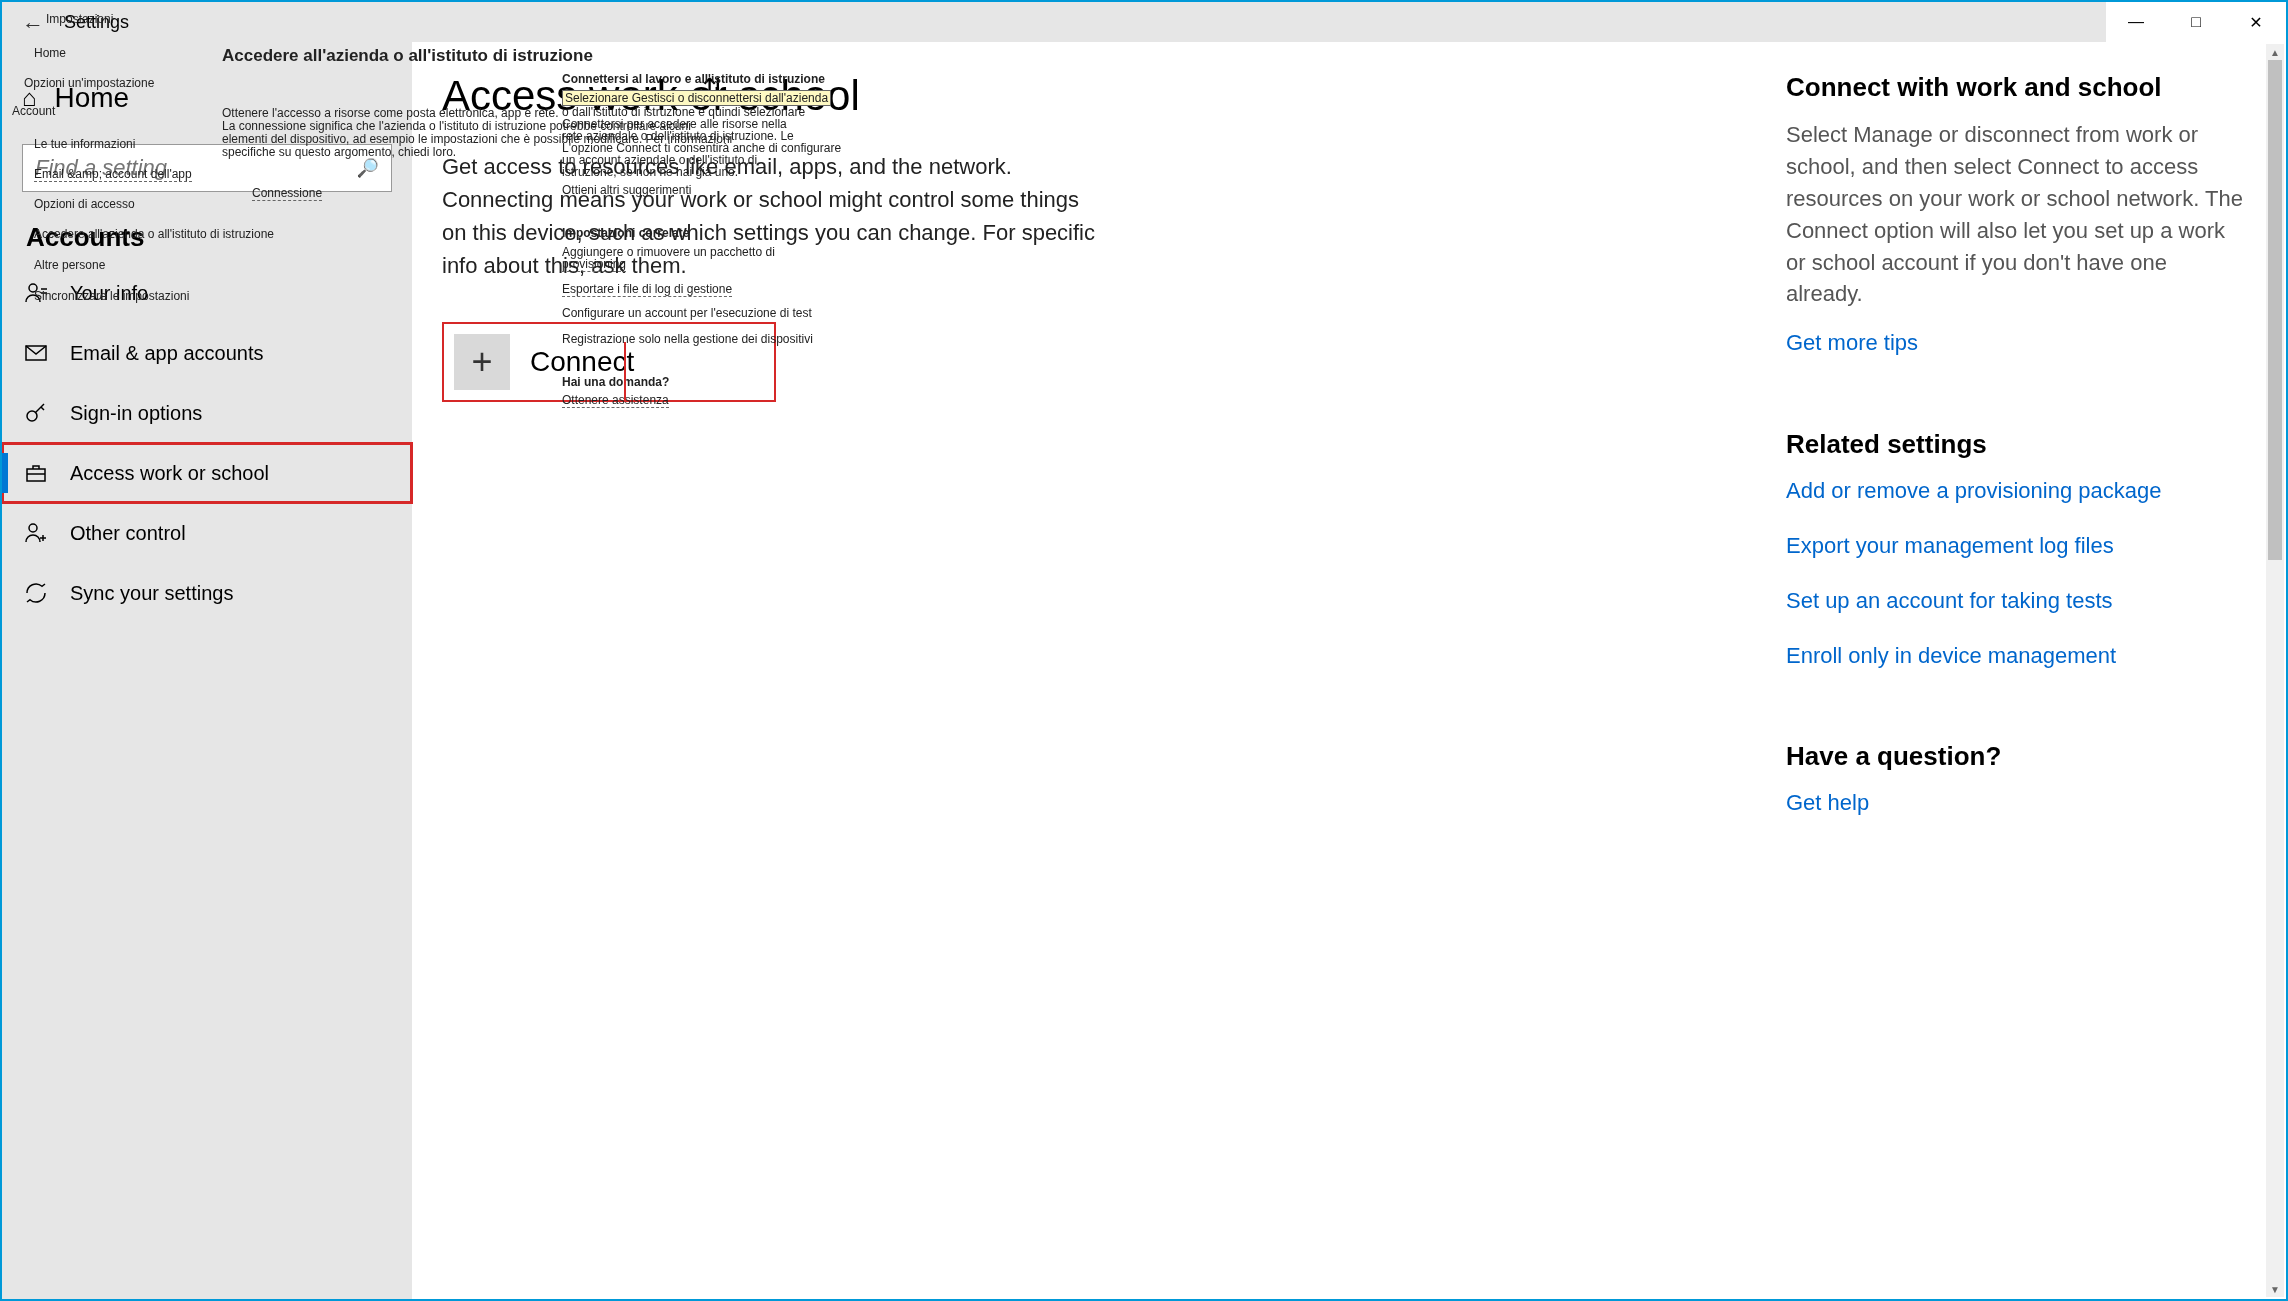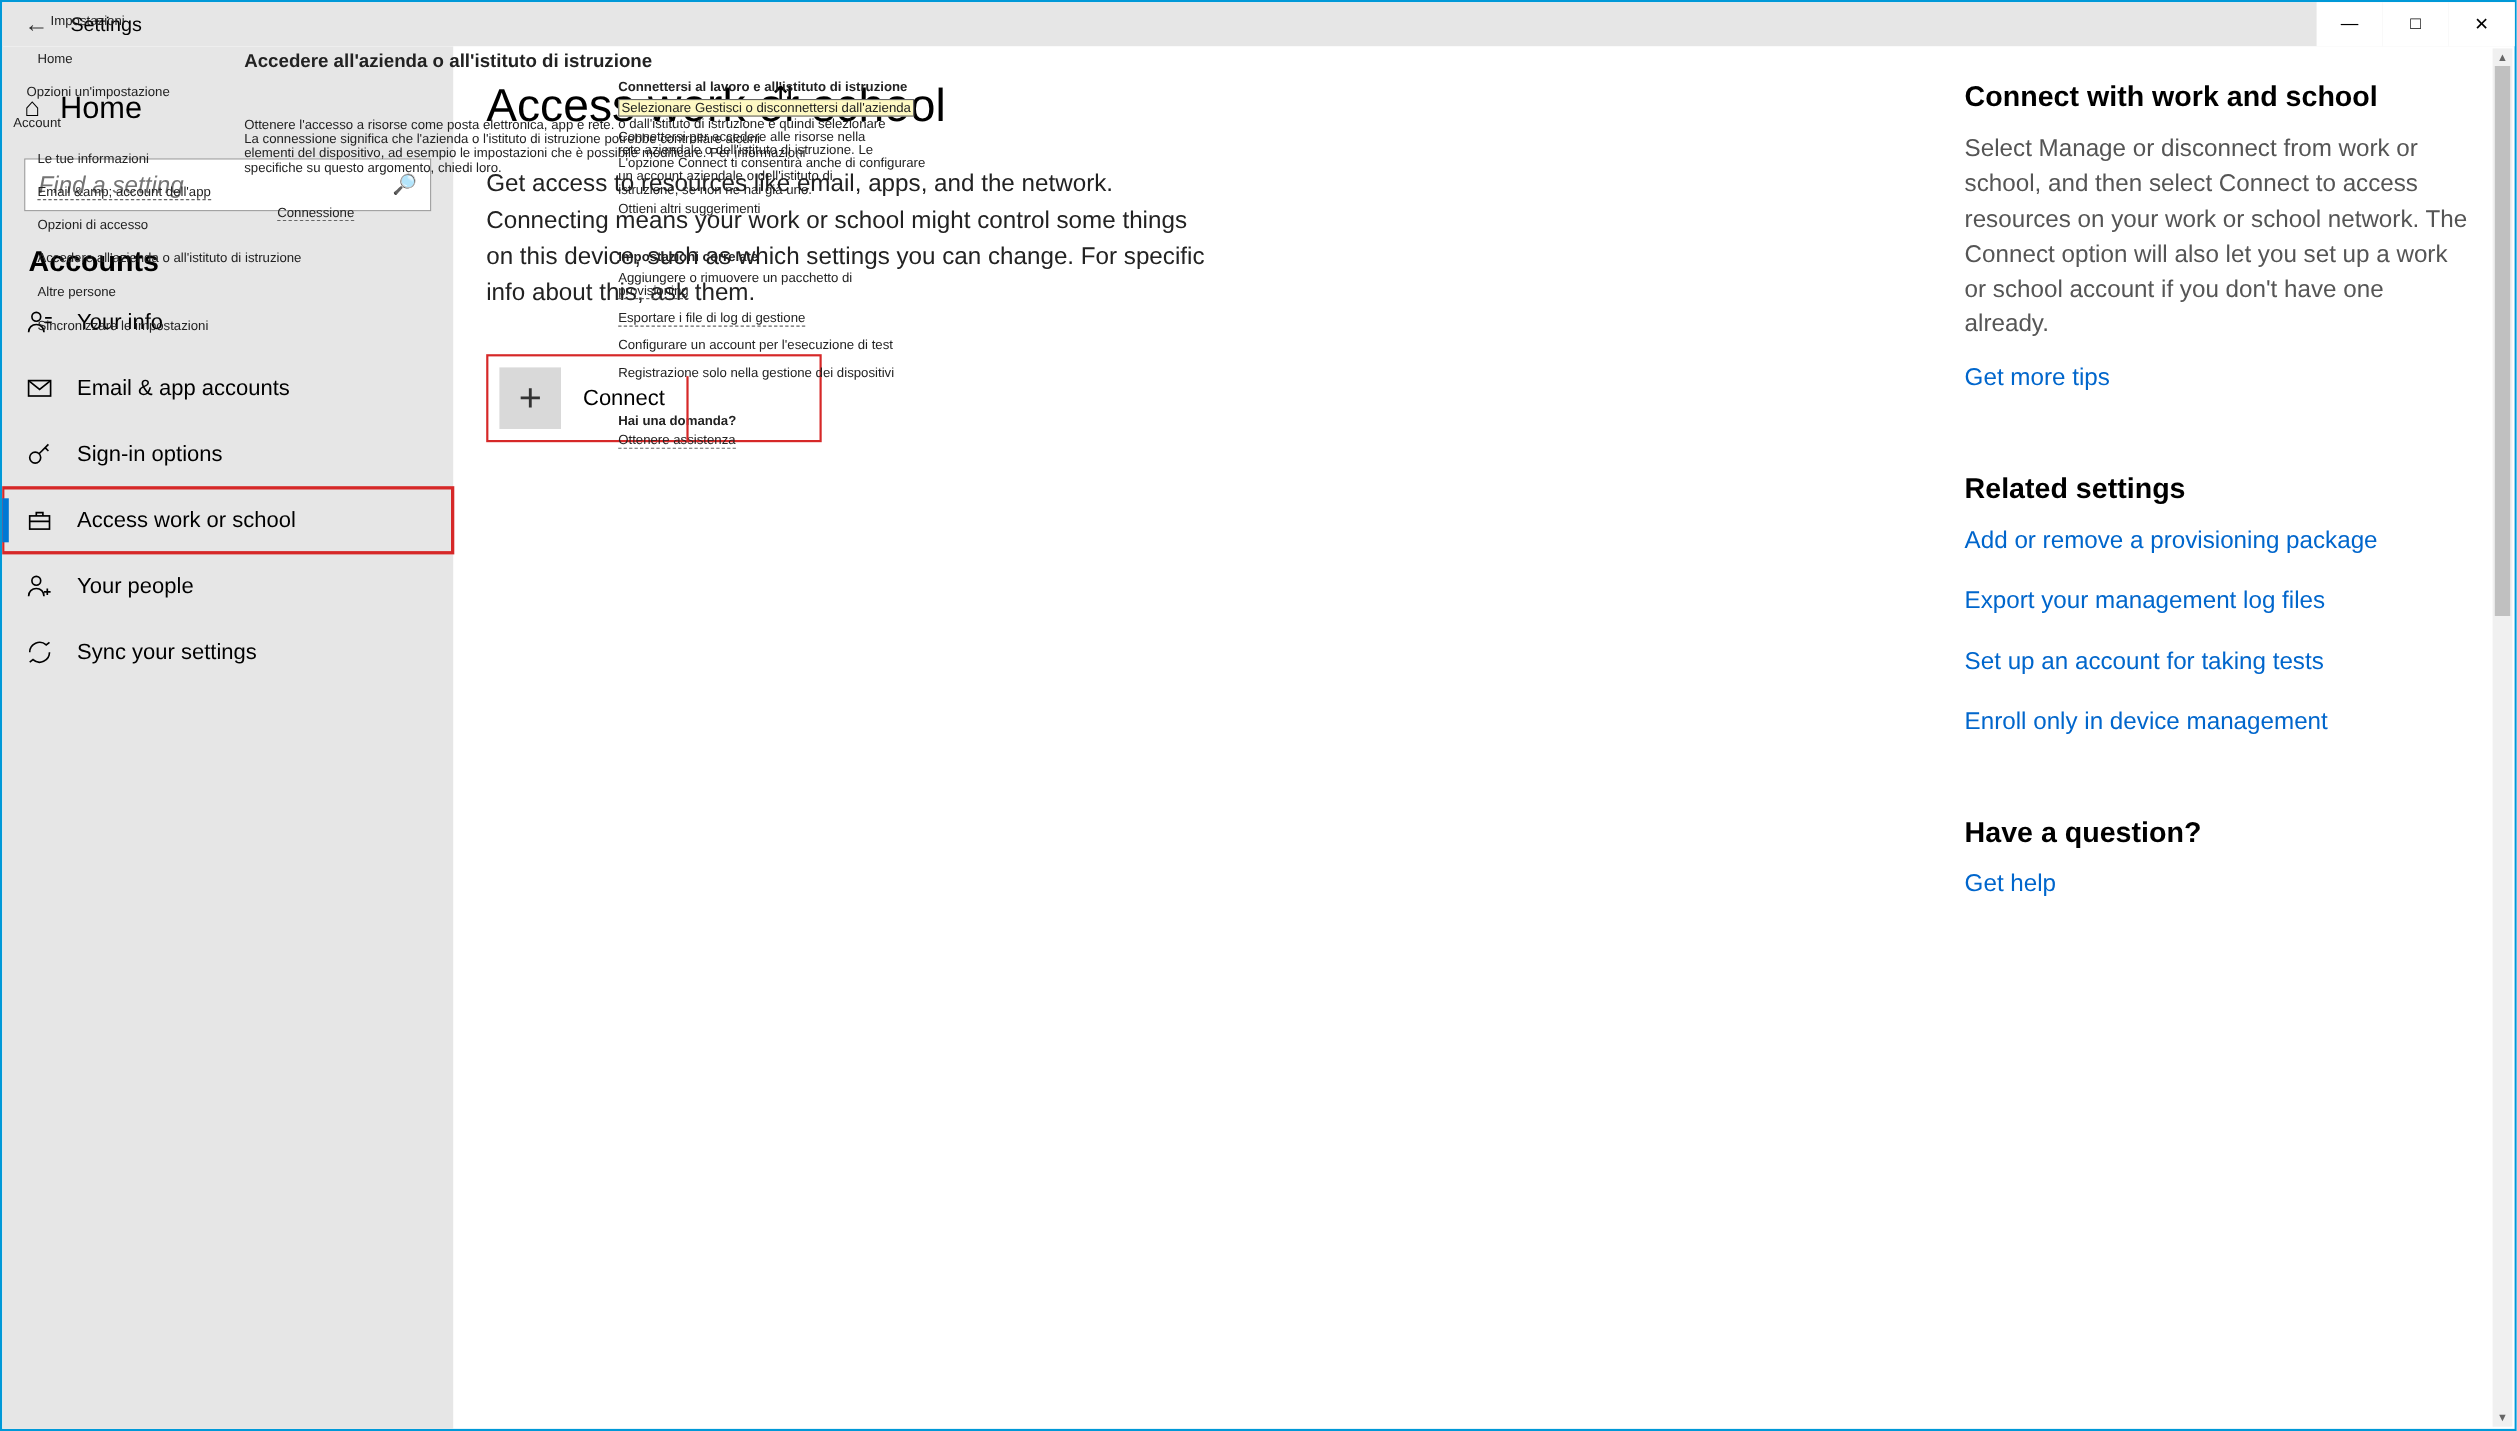--- a/index.html
+++ b/index.html
@@ -173,21 +173,21 @@
   height: 56px;
   background: #d9d9d9;
   display: flex;
   align-items: center;
   justify-content: center;
   font-size: 36px;
   color: #333;
   font-weight: 200;
 }
 .connect-label {
-  font-size: 20px;
+  font-size: 28px;
 }
 .right-col {
   width: 460px;
   margin-left: auto;
   padding-top: 0;
 }
 .right-heading {
   font-size: 26px;
   font-weight: 600;
   margin-bottom: 16px;
@@ -344,21 +344,21 @@
 
       <div class="nav-item">
         <span class="icon">
           <svg width="24" height="24" viewBox="0 0 24 24" fill="none" stroke="#000" stroke-width="1.5">
               <circle cx="9" cy="7" r="4"></circle>
               <path d="M2 21c0-4 3-7 7-7s7 3 7 7"></path>
               <line x1="19" y1="14" x2="19" y2="20"></line>
               <line x1="16" y1="17" x2="22" y2="17"></line>
             </svg>
         </span>
-        <span>Your people</span>
+        <span>Other control</span>
       </div>
 
       <div class="nav-item">
         <span class="icon">
           <svg width="24" height="24" viewBox="0 0 24 24" fill="none" stroke="#000" stroke-width="1.5">
               <path d="M21 12a9 9 0 0 1-15 6.7L3 21"></path>
               <path d="M3 12a9 9 0 0 1 15-6.7L21 3"></path>
             </svg>
         </span>
         <span>Sync your settings</span>

